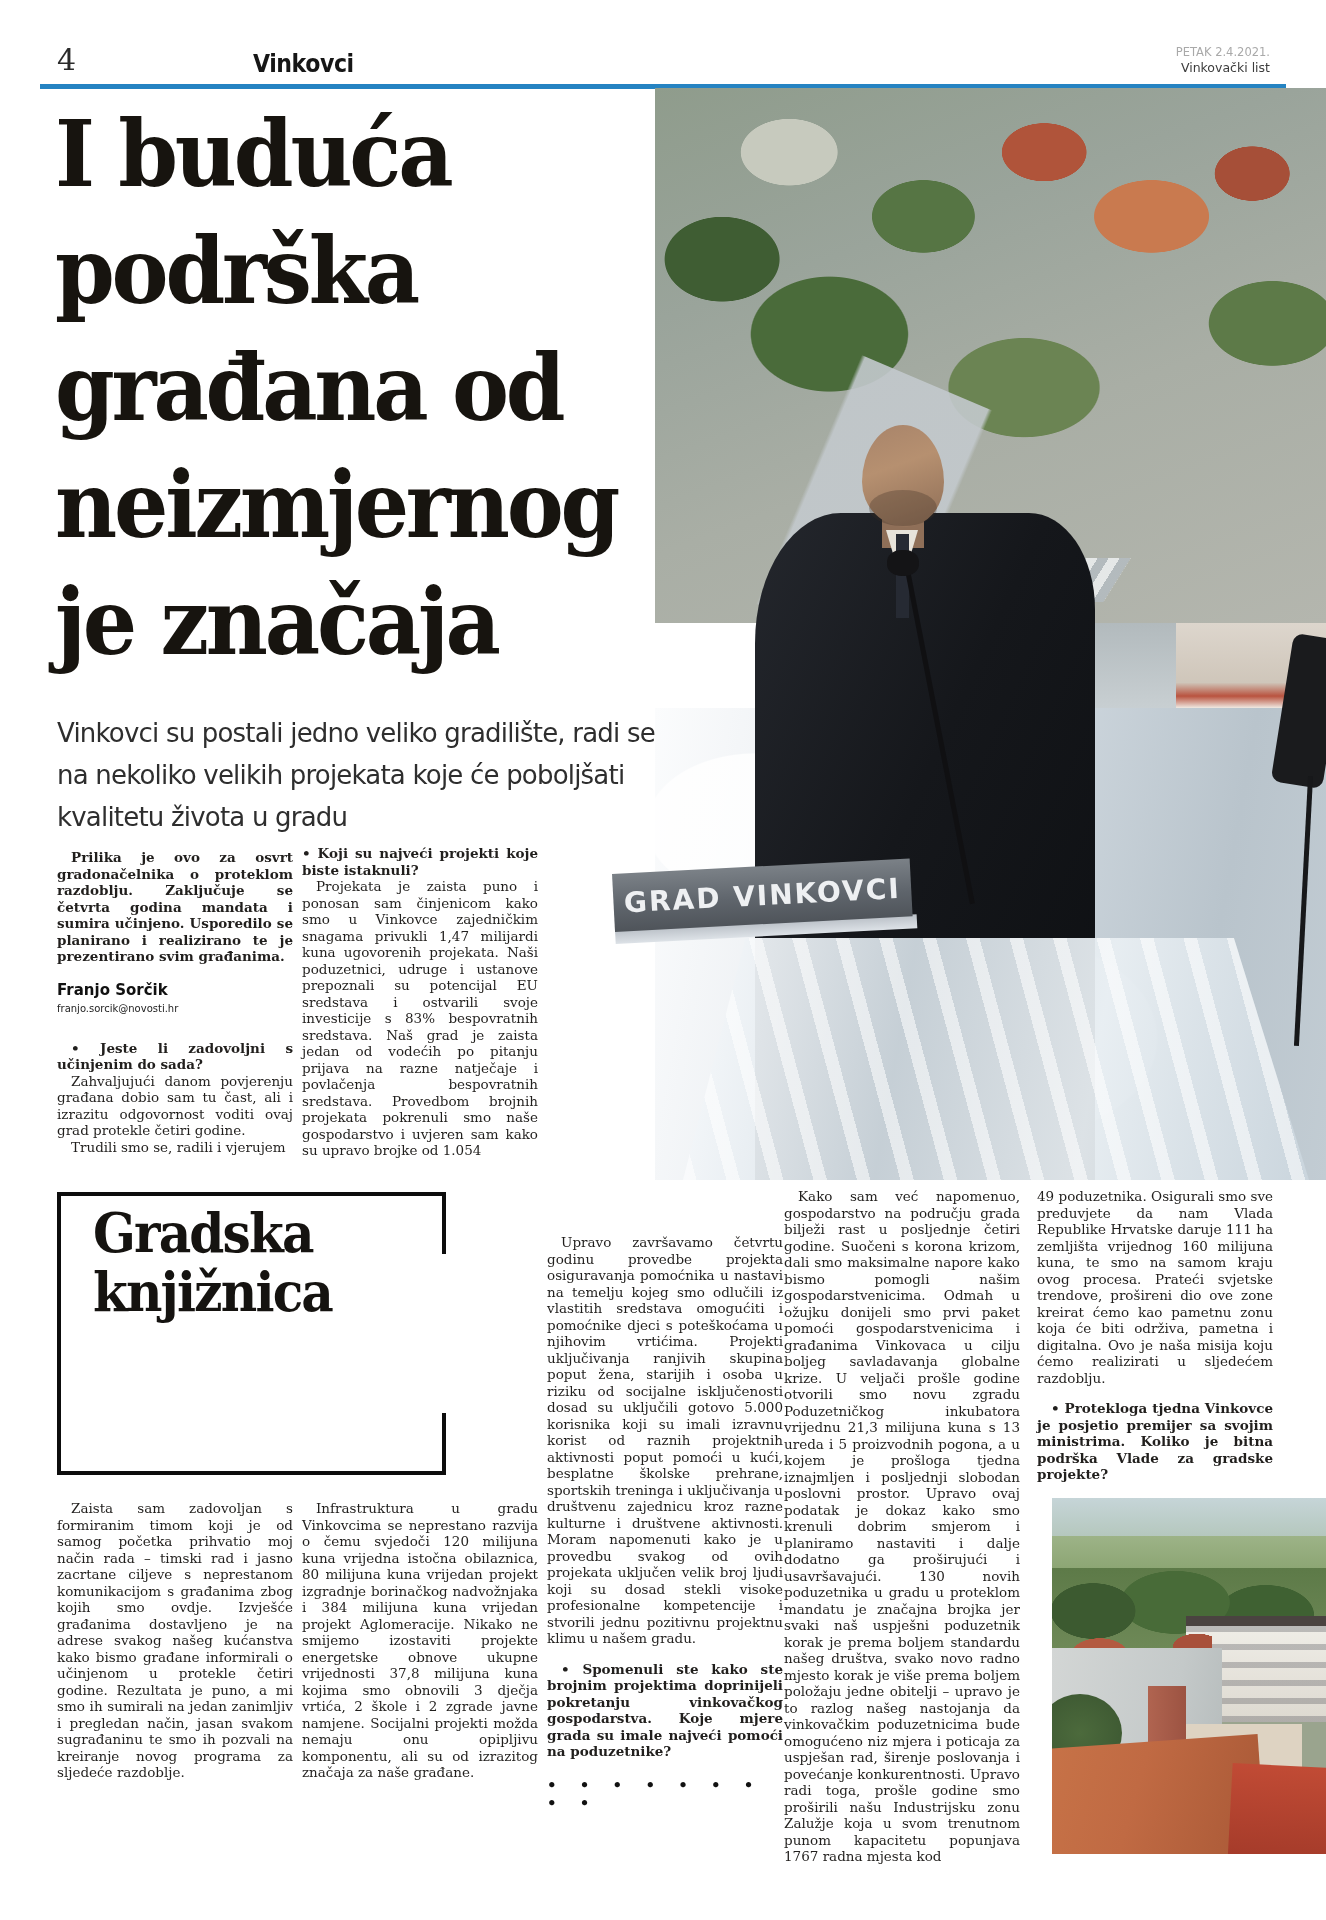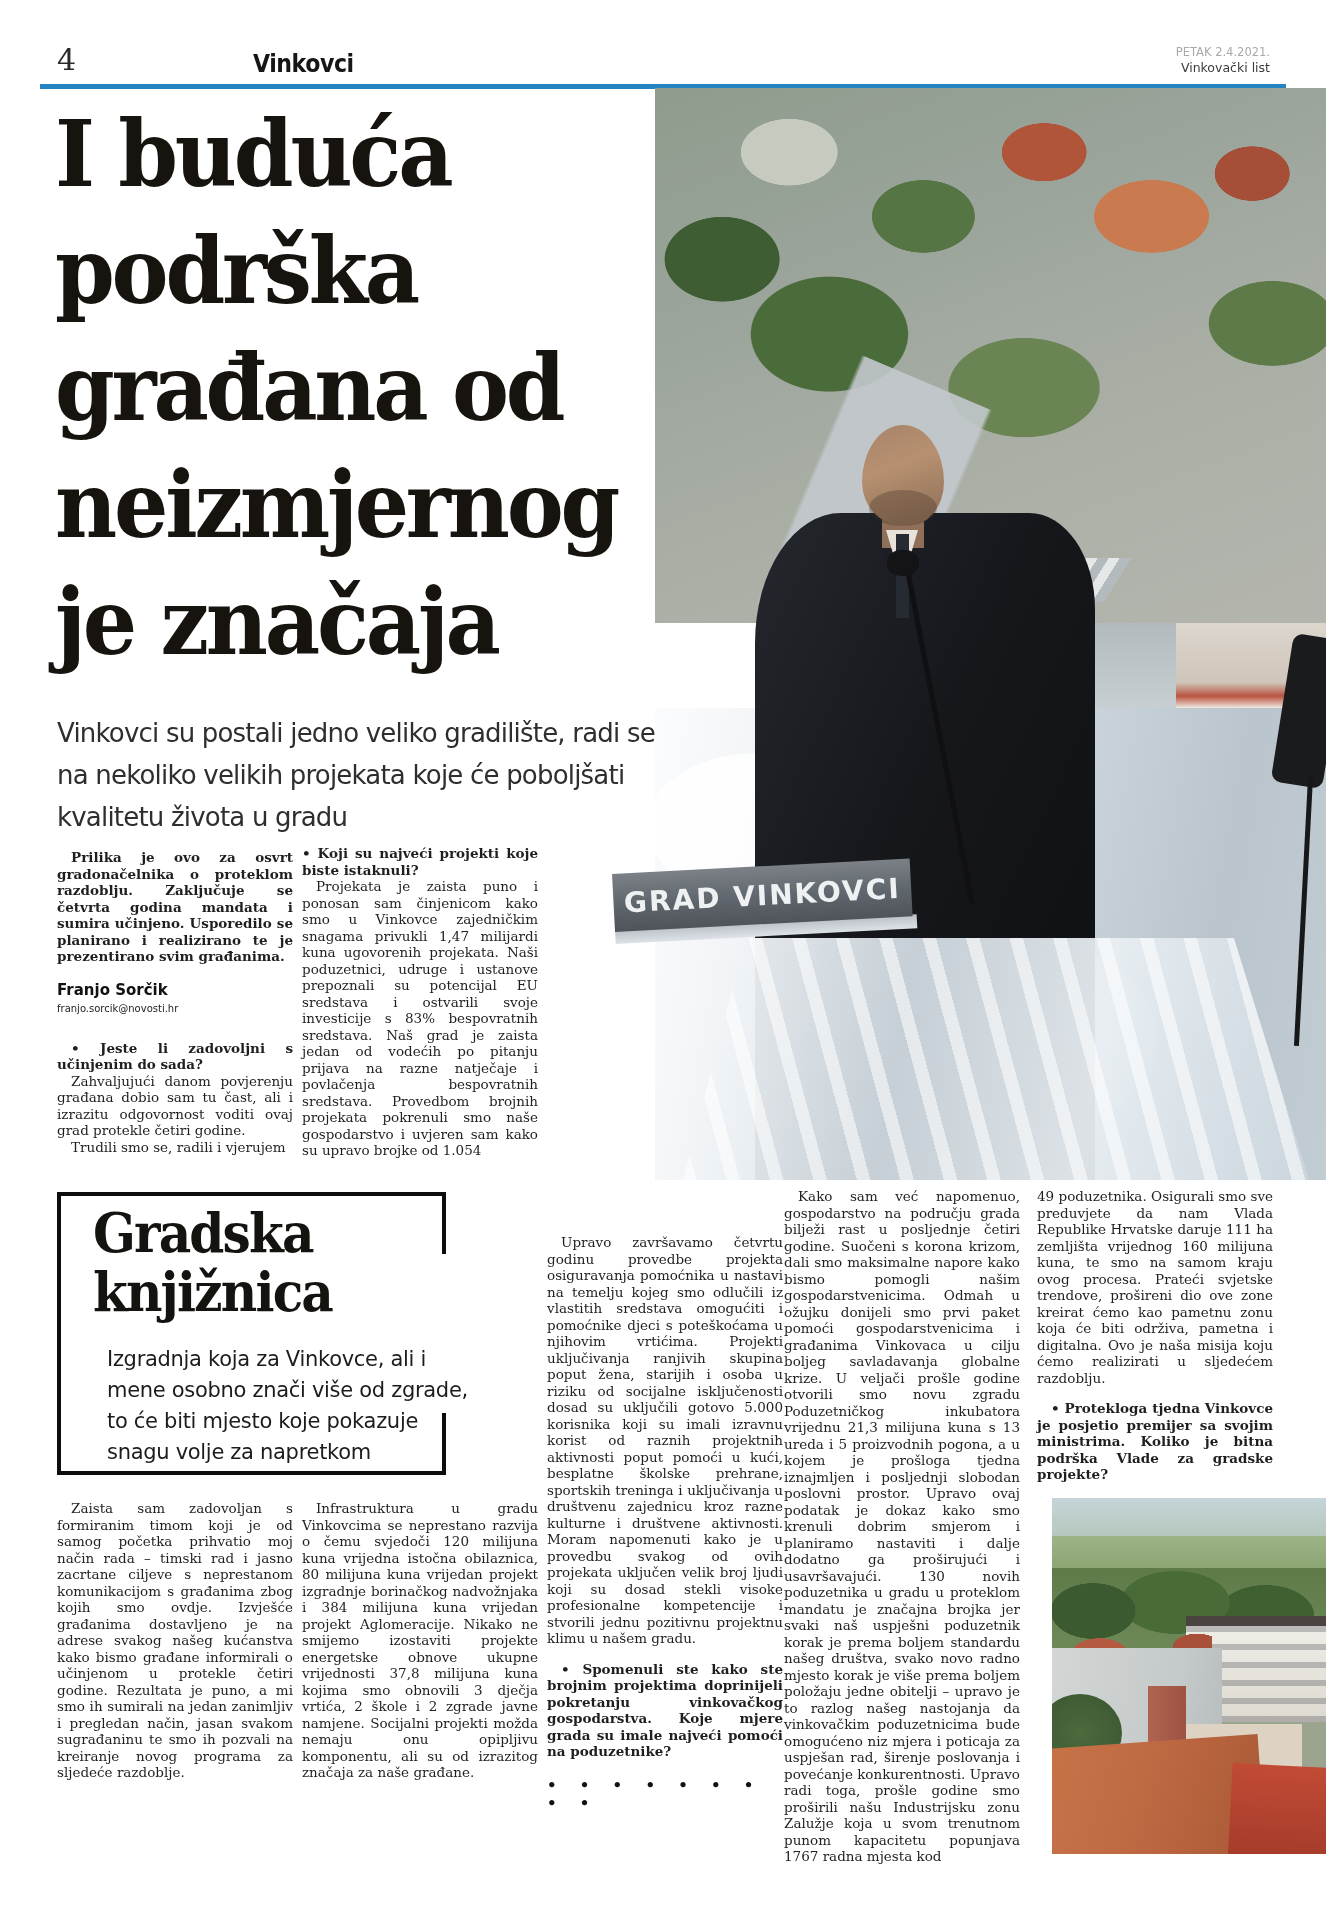--- a/index.html
+++ b/index.html
@@ -215,21 +215,20 @@
   <div class="abs infobox">
     <div class="bb bbt"></div>
     <div class="bb bbl"></div>
     <div class="bb bbb"></div>
     <div class="bb bbrt"></div>
     <div class="bb bbrb"></div>
     <div class="boxtitle">
       <div>Gradska</div>
       <div>knjižnica</div>
     </div>
-    <div class="boxsub">Izgradnja koja za Vinkovce, ali i mene osobno znači više od zgrade, to će biti mjesto koje pokazuje snagu volje za napretkom</div>
   </div>
 
   <div class="col bcol1">
     <p class="ind">Zaista sam zadovoljan s formiranim timom koji je od samog početka prihvatio moj način rada – timski rad i jasno zacrtane ciljeve s neprestanom komunikacijom s građanima zbog kojih smo ovdje. Izvješće građanima dostavljeno je na adrese svakog našeg kućanstva kako bismo građane informirali o učinjenom u protekle četiri godine. Rezultata je puno, a mi smo ih sumirali na jedan zanimljiv i pregledan način, jasan svakom sugrađaninu te smo ih pozvali na kreiranje novog programa za sljedeće razdoblje.</p>
   </div>
   <div class="col bcol2">
     <p class="ind">Infrastruktura u gradu Vinkovcima se neprestano razvija o čemu svjedoči 120 milijuna kuna vrijedna istočna obilaznica, 80 milijuna kuna vrijedan projekt izgradnje borinačkog nadvožnjaka i 384 milijuna kuna vrijedan projekt Aglomeracije. Nikako ne smijemo izostaviti projekte energetske obnove ukupne vrijednosti 37,8 milijuna kuna kojima smo obnovili 3 dječja vrtića, 2 škole i 2 zgrade javne namjene. Socijalni projekti možda nemaju onu opipljivu komponentu, ali su od izrazitog značaja za naše građane.</p>
   </div>
   <div class="col bcol3">
     <p class="ind">Upravo završavamo četvrtu godinu provedbe projekta osiguravanja pomoćnika u nastavi na temelju kojeg smo odlučili iz vlastitih sredstava omogućiti i pomoćnike djeci s poteškoćama u njihovim vrtićima. Projekti uključivanja ranjivih skupina poput žena, starijih i osoba u riziku od socijalne isključenosti dosad su uključili gotovo 5.000 korisnika koji su imali izravnu korist od raznih projektnih aktivnosti poput pomoći u kući, besplatne školske prehrane, sportskih treninga i uključivanja u društvenu zajednicu kroz razne kulturne i društvene aktivnosti. Moram napomenuti kako je u provedbu svakog od ovih projekata uključen velik broj ljudi koji su dosad stekli visoke profesionalne kompetencije i stvorili jednu pozitivnu projektnu klimu u našem gradu.</p>

